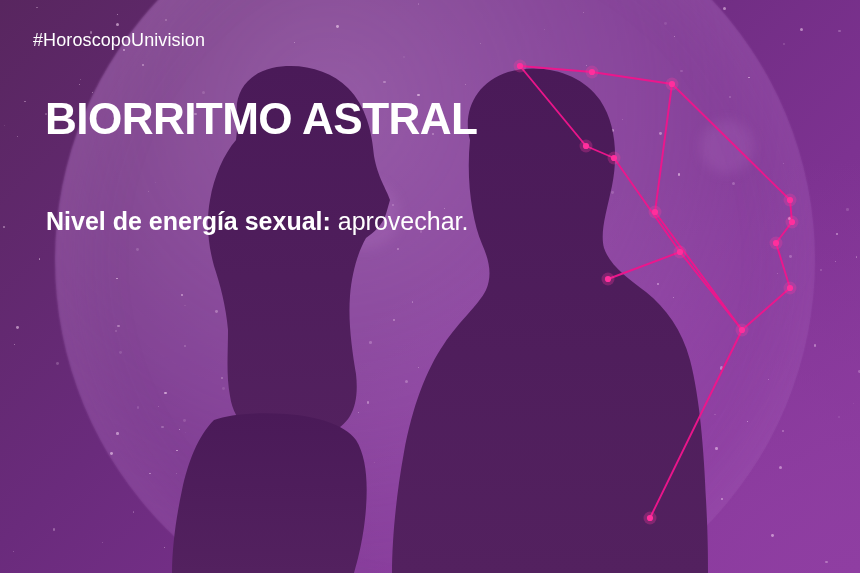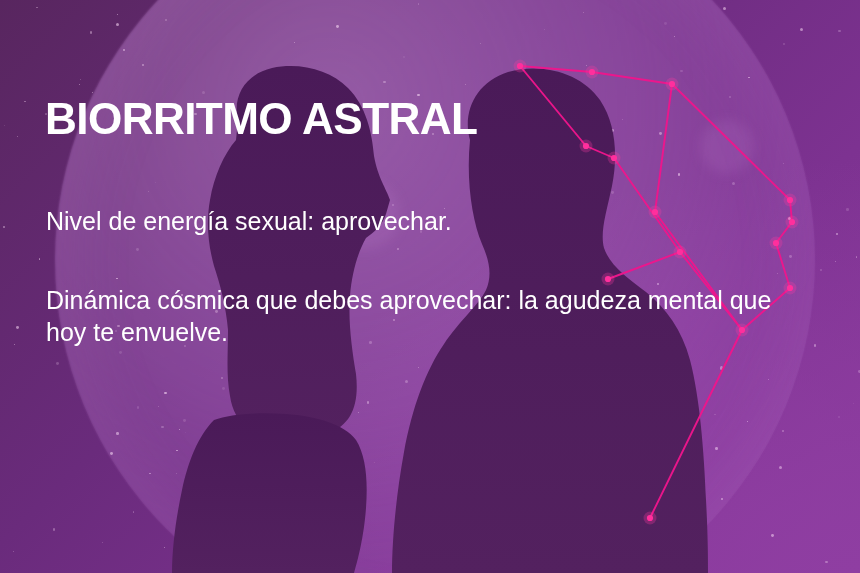--- a/index.html
+++ b/index.html
@@ -105,21 +105,21 @@
     left: 46px;
     color: #ffffff;
     font-size: 25px;
     font-weight: 400;
     line-height: 1.28;
     width: 760px;
   }
   .body-line.l1 { top: 205px; }
   .body-line.l2 { top: 284px; }
   .body-line b {
-    font-weight: 400;
+    font-weight: 700;
   }
 </style>
 </head>
 <body>
 
 <div id="card">
 
   <div class="moon"></div>
   <div class="moon-rim"></div>
   <div class="moon-crater" style="left:330px;top:180px;width:70px;height:70px;"></div>
@@ -443,24 +443,22 @@
           <circle cx="742" cy="330" r="3.1" fill="#ff2f9d"></circle>
         </g>
         <g>
           <circle cx="650" cy="518" r="6.5" fill="#ff3aa0" opacity="0.28"></circle>
           <circle cx="650" cy="518" r="3.1" fill="#ff2f9d"></circle>
         </g>
       </g>
   </svg>
 
   <div class="text-layer">
+    <div class="hashtag">#HoroscopoUnivision</div>
     <div class="title">BIORRITMO ASTRAL</div>
 
     <div class="body-line l1">
       <b>Nivel de energía sexual:</b><span> aprovechar.</span>
     </div>
 
-    <div class="body-line l2">
-      <b>Dinámica cósmica que debes aprovechar:</b><span> la agudeza mental que hoy te envuelve.</span>
-    </div>
   </div>
 
 </div>
 
 </body></html>

